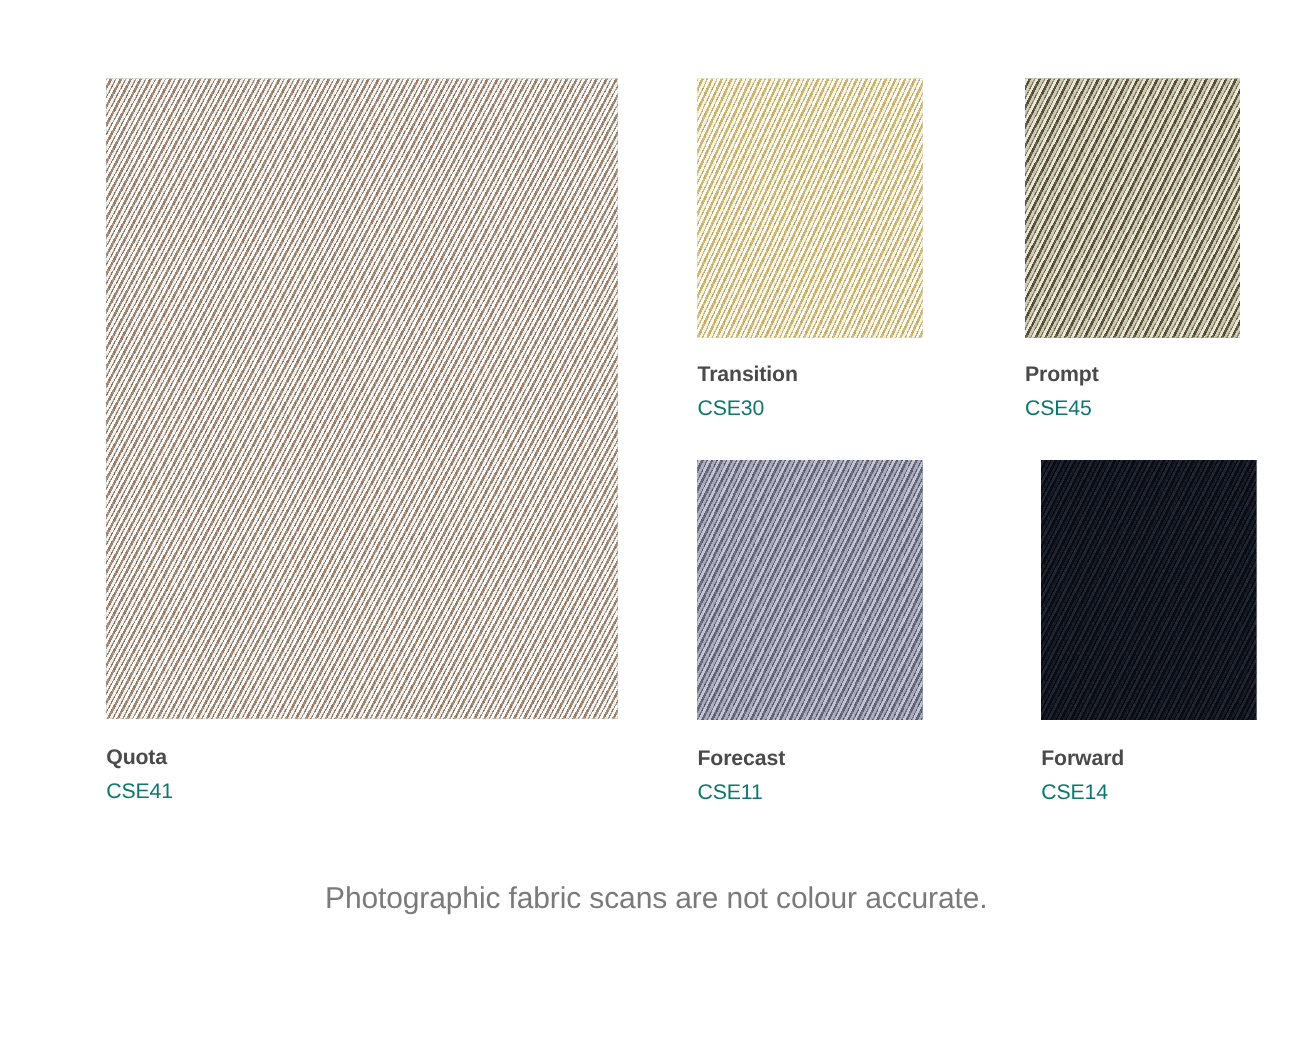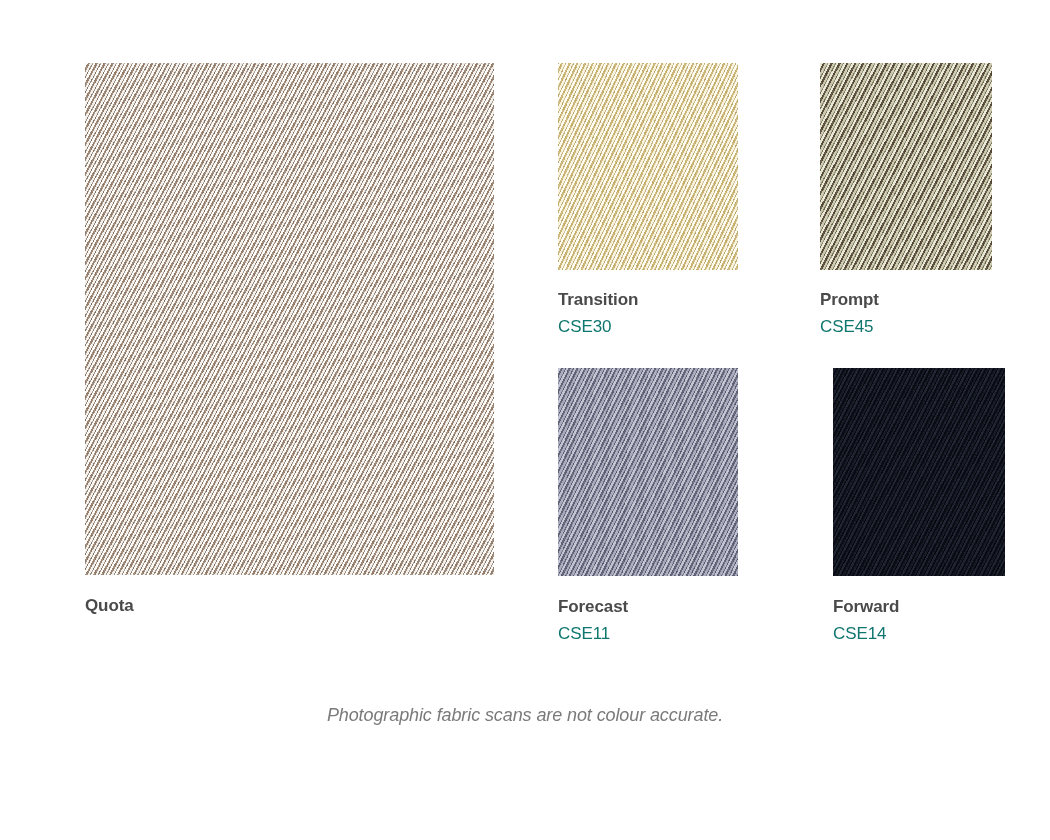--- a/index.html
+++ b/index.html
@@ -182,37 +182,37 @@
       linear-gradient(#121722, #0d1119);
   }
 
   
   #footer-note {
     position: absolute;
     left: 0;
     right: 0;
     top: 705px;
     text-align: center;
-    font-size: 18px;
+    font-size: 24px;
     color: #7a7a7a;
     letter-spacing: -0.1px;
-    font-style: italic;
   }
 </style>
 </head>
 <body>
 
 <div class="page">
 
   <div class="swatch-card" id="card-quota">
     <div class="swatch">
       <div class="weave weave-quota"></div>
     </div>
     <div class="caption">
       <span class="sw-name">Quota</span>
+      <span class="sw-code">CSE41</span>
     </div>
   </div>
 
   <div class="swatch-card" id="card-transition">
     <div class="swatch">
       <div class="weave weave-transition"></div>
     </div>
     <div class="caption">
       <span class="sw-name">Transition</span>
       <span class="sw-code">CSE30</span>

